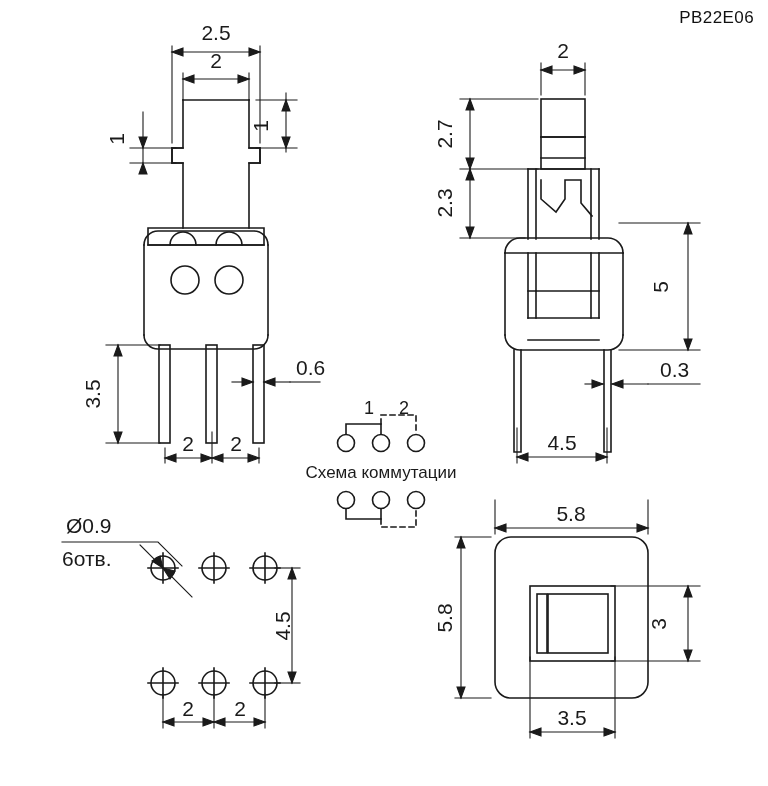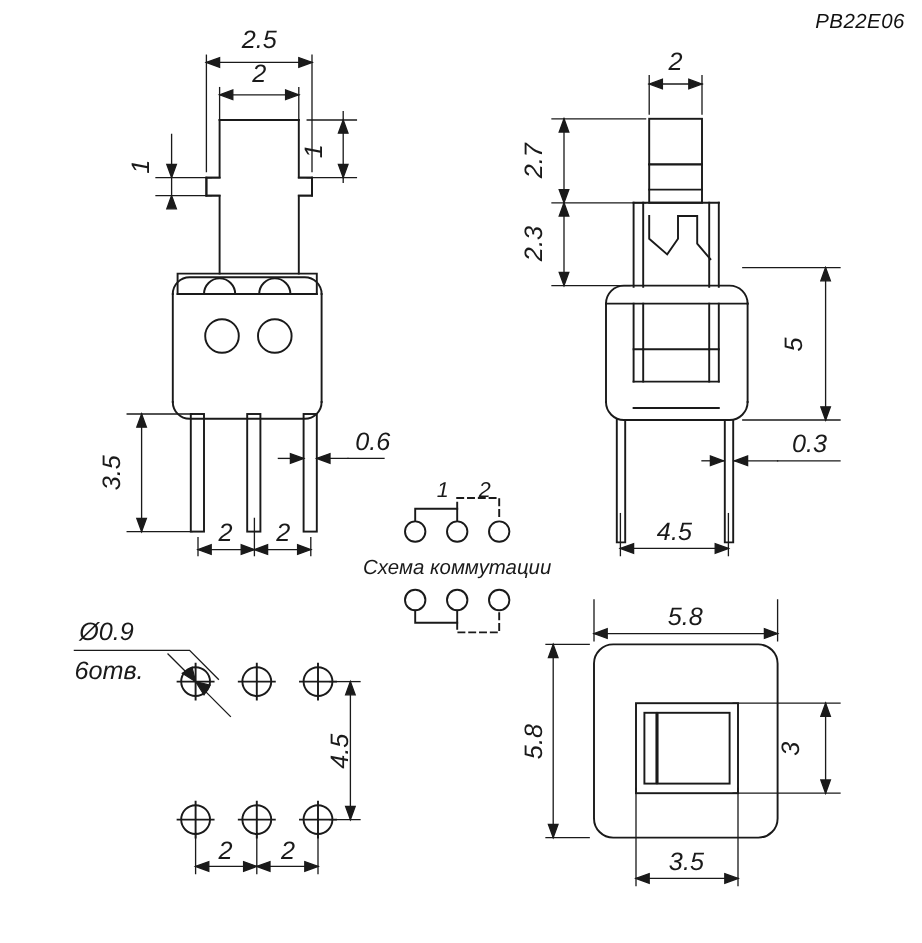--- a/index.html
+++ b/index.html
@@ -1,17 +1,17 @@
 <!DOCTYPE html>
 <html><head>
 <meta charset="utf-8">
 <style>
   html,body{margin:0;padding:0;background:#ffffff;}
   body{width:768px;height:786px;font-family:"Liberation Sans",sans-serif;color:#1a1a1a;overflow:hidden;}
-  #sheet{position:relative;width:768px;height:786px;background:#fff;font-style:italic;}
+  #sheet{position:relative;width:768px;height:786px;background:#fff;}
   #partno{position:absolute;right:14px;top:8px;font-size:17px;letter-spacing:.4px;color:#111;}
   svg{position:absolute;left:0;top:0;}
   .dimtxt{font-family:"Liberation Sans",sans-serif;font-size:21px;fill:#1a1a1a;}
   .cap{font-family:"Liberation Sans",sans-serif;font-size:17px;fill:#1a1a1a;}
   .termnum{font-family:"Liberation Sans",sans-serif;font-size:18px;fill:#1a1a1a;}
 </style>
 </head>
 <body>
 
 <div id="sheet">

